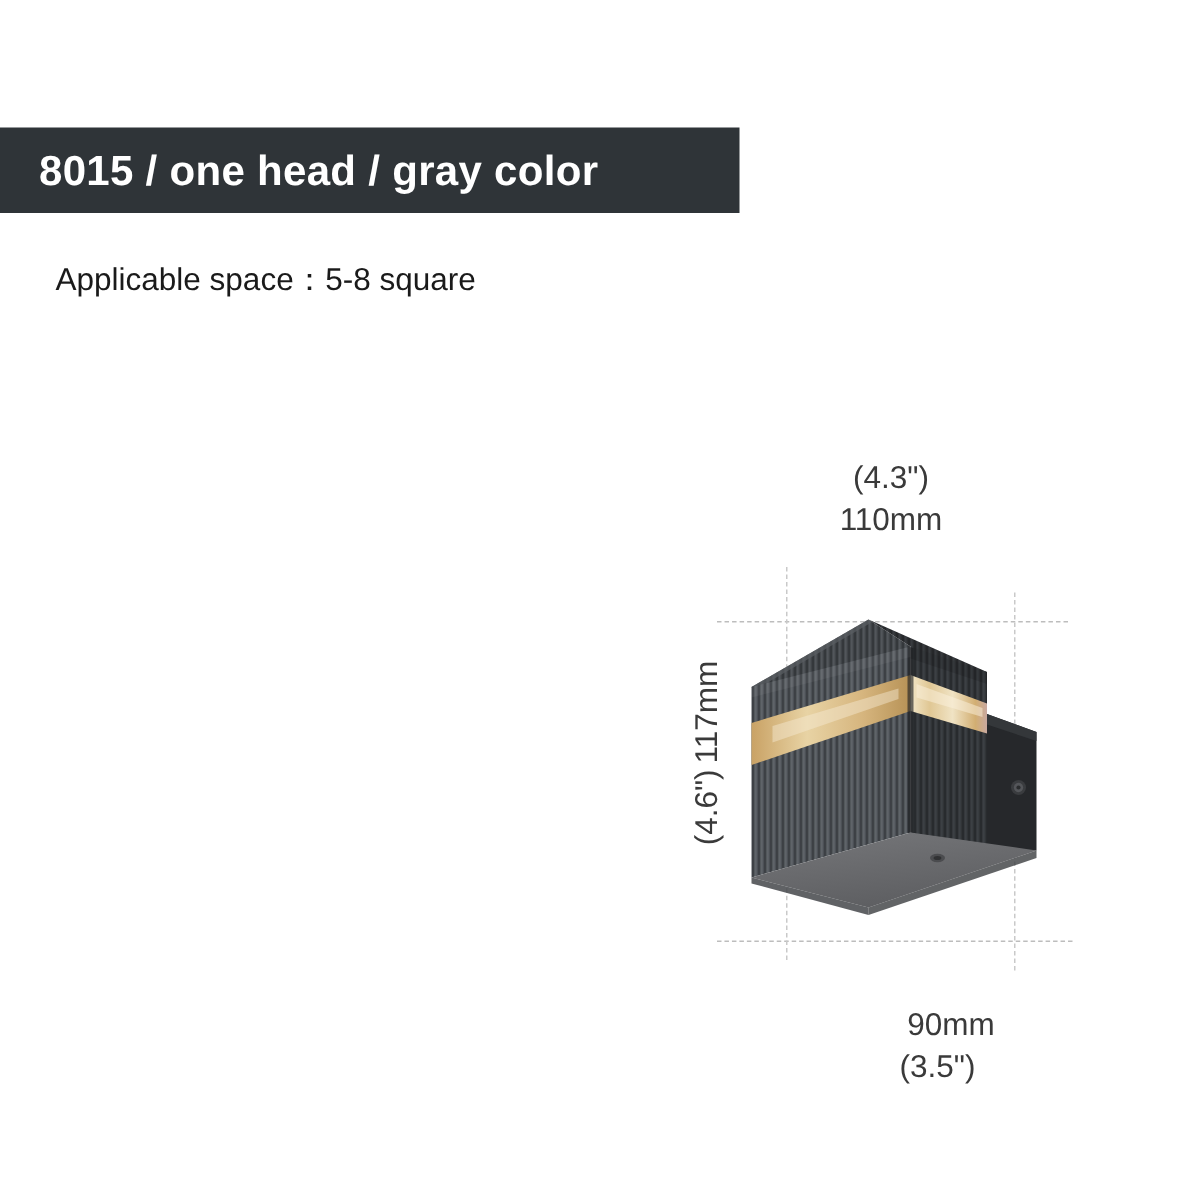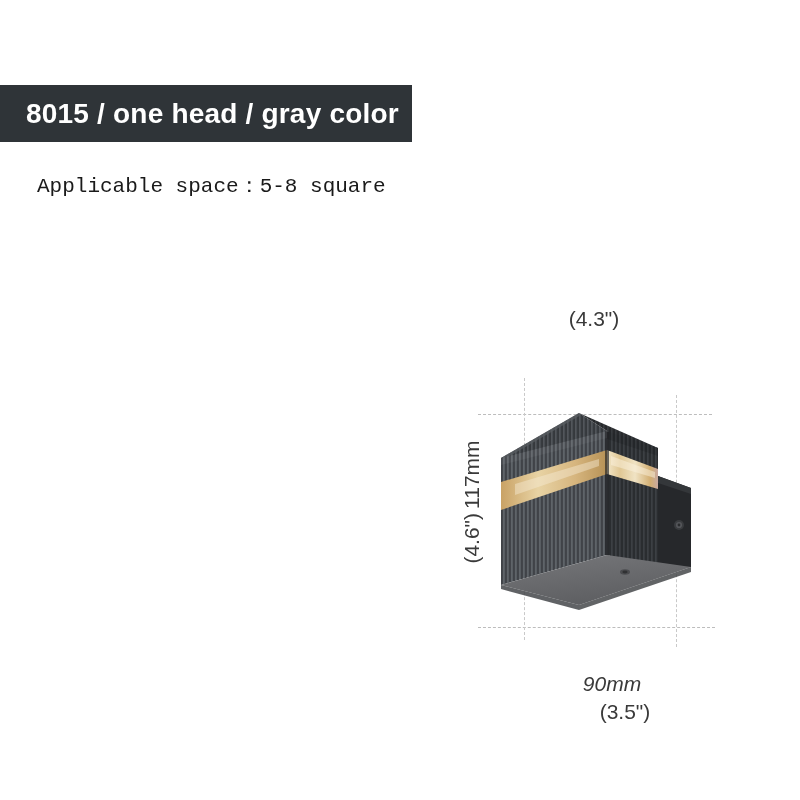--- a/index.html
+++ b/index.html
@@ -14,21 +14,21 @@
     overflow: hidden;
     font-family: "Liberation Sans", sans-serif;
     -webkit-font-smoothing: antialiased;
   }
 
   
   #title-bar {
     position: absolute;
     left: 0;
     top: 85px;
-    width: 412px;
+    width: 493px;
     height: 57px;
     background: #2f3438;
     display: flex;
     align-items: center;
     box-sizing: border-box;
     padding-left: 26px;
   }
   #title-text {
     color: #ffffff;
     font-size: 28px;
@@ -42,21 +42,20 @@
     position: absolute;
     left: 37px;
     top: 170px;
     width: 460px;
   }
   .spec-row {
     font-size: 21px;
     color: #1a1a1a;
     line-height: 34px;
     white-space: nowrap;
-    font-family: Liberation Mono, monospace;
   }
   .spec-label { }
   .spec-value { }
 
   
   #diagram {
     position: absolute;
     left: 400px;
     top: 295px;
     width: 360px;
@@ -85,21 +84,21 @@
   
   .dim-label {
     position: absolute;
     color: #3a3a3a;
     font-size: 21px;
     white-space: nowrap;
     text-align: center;
   }
   #label-width-inch { left: 134px; top: 12px; width: 120px; }
   #label-width-mm   { left: 134px; top: 40px; width: 120px; }
-  #label-depth-mm   { left: 152px; top: 377px; width: 120px; font-style: italic; }
+  #label-depth-mm   { left: 174px; top: 377px; width: 120px; }
   #label-depth-inch { left: 165px; top: 405px; width: 120px; }
 
   
   #label-height {
     position: absolute;
     left: -8px;
     top: 192px;
     width: 160px;
     height: 30px;
     transform: rotate(-90deg);
@@ -140,20 +139,21 @@
 </div>
 
 <div id="diagram">
 
   <div class="guide guide-h" id="guide-top"></div>
   <div class="guide guide-h" id="guide-bottom"></div>
   <div class="guide guide-v" id="guide-left"></div>
   <div class="guide guide-v" id="guide-right"></div>
 
   <div class="dim-label" id="label-width-inch">(4.3")</div>
+  <div class="dim-label" id="label-width-mm">110mm</div>
   <div class="dim-label" id="label-depth-mm">90mm</div>
   <div class="dim-label" id="label-depth-inch">(3.5")</div>
 
   <div id="label-height">
     <span class="dim-piece">(4.6")</span>
     <span class="dim-piece">117mm</span>
   </div>
 
   <div id="product">
     <svg width="225" height="240" viewBox="0 0 225 240" xmlns="http://www.w3.org/2000/svg">

